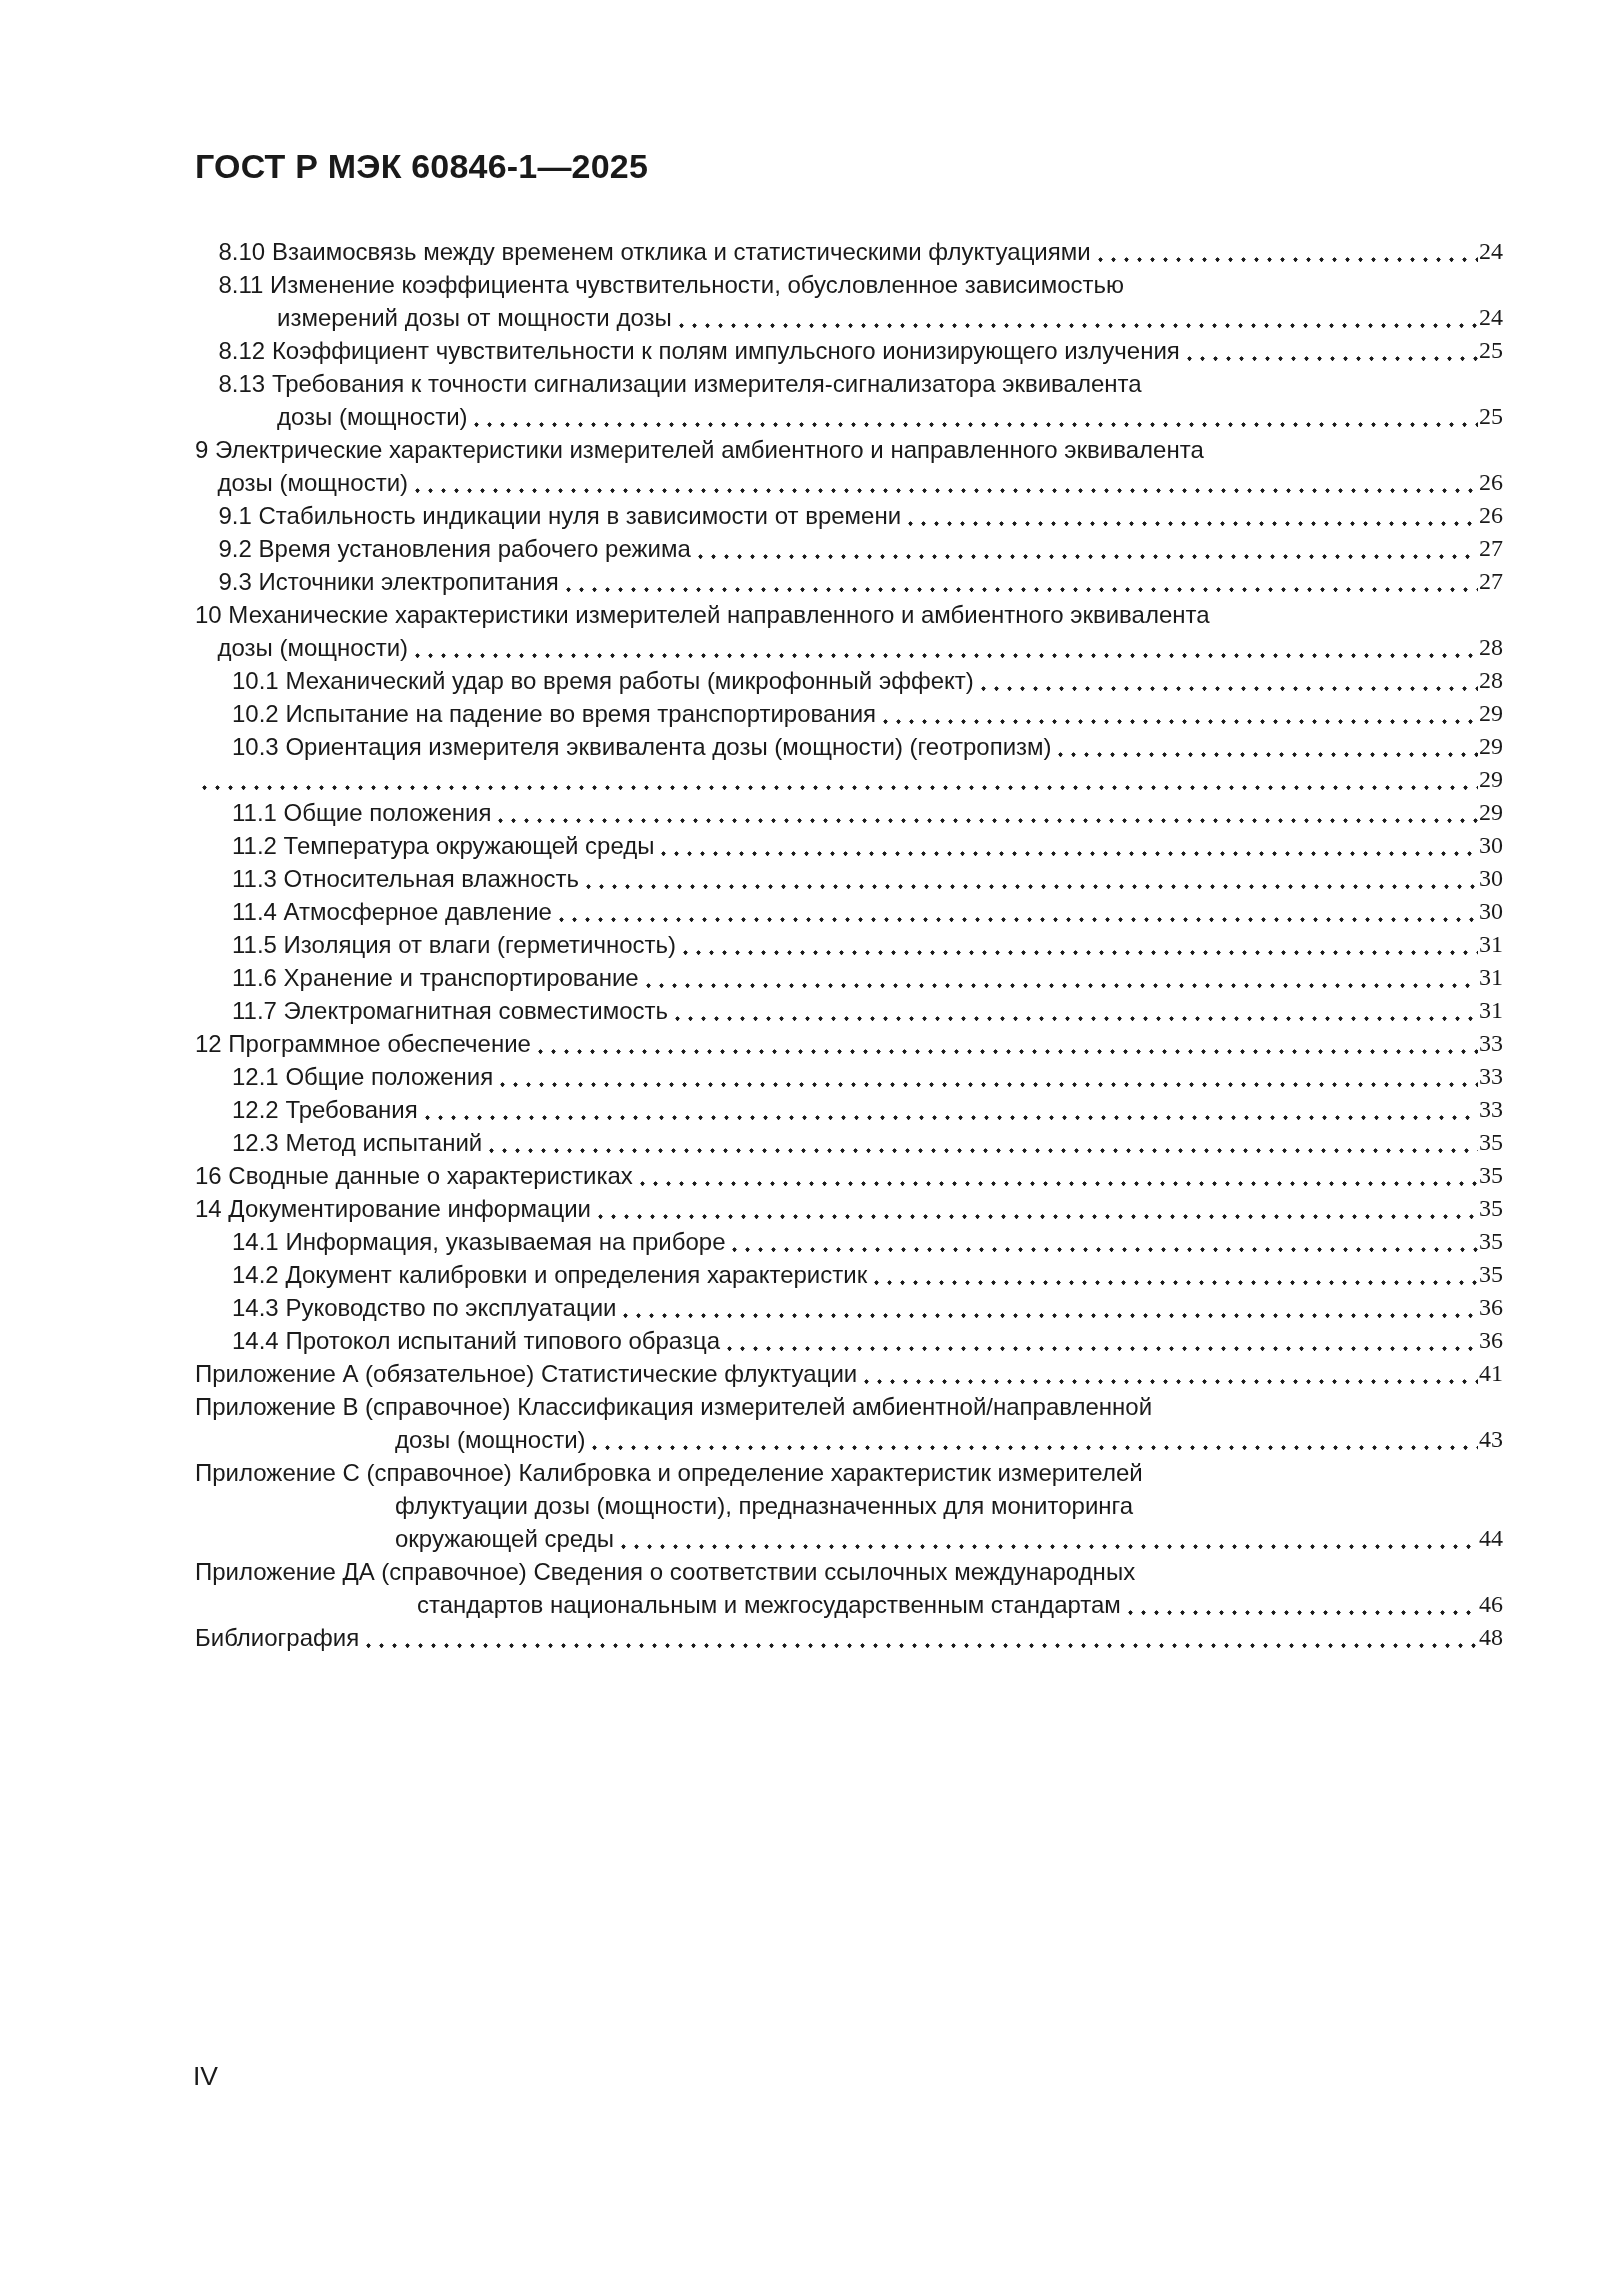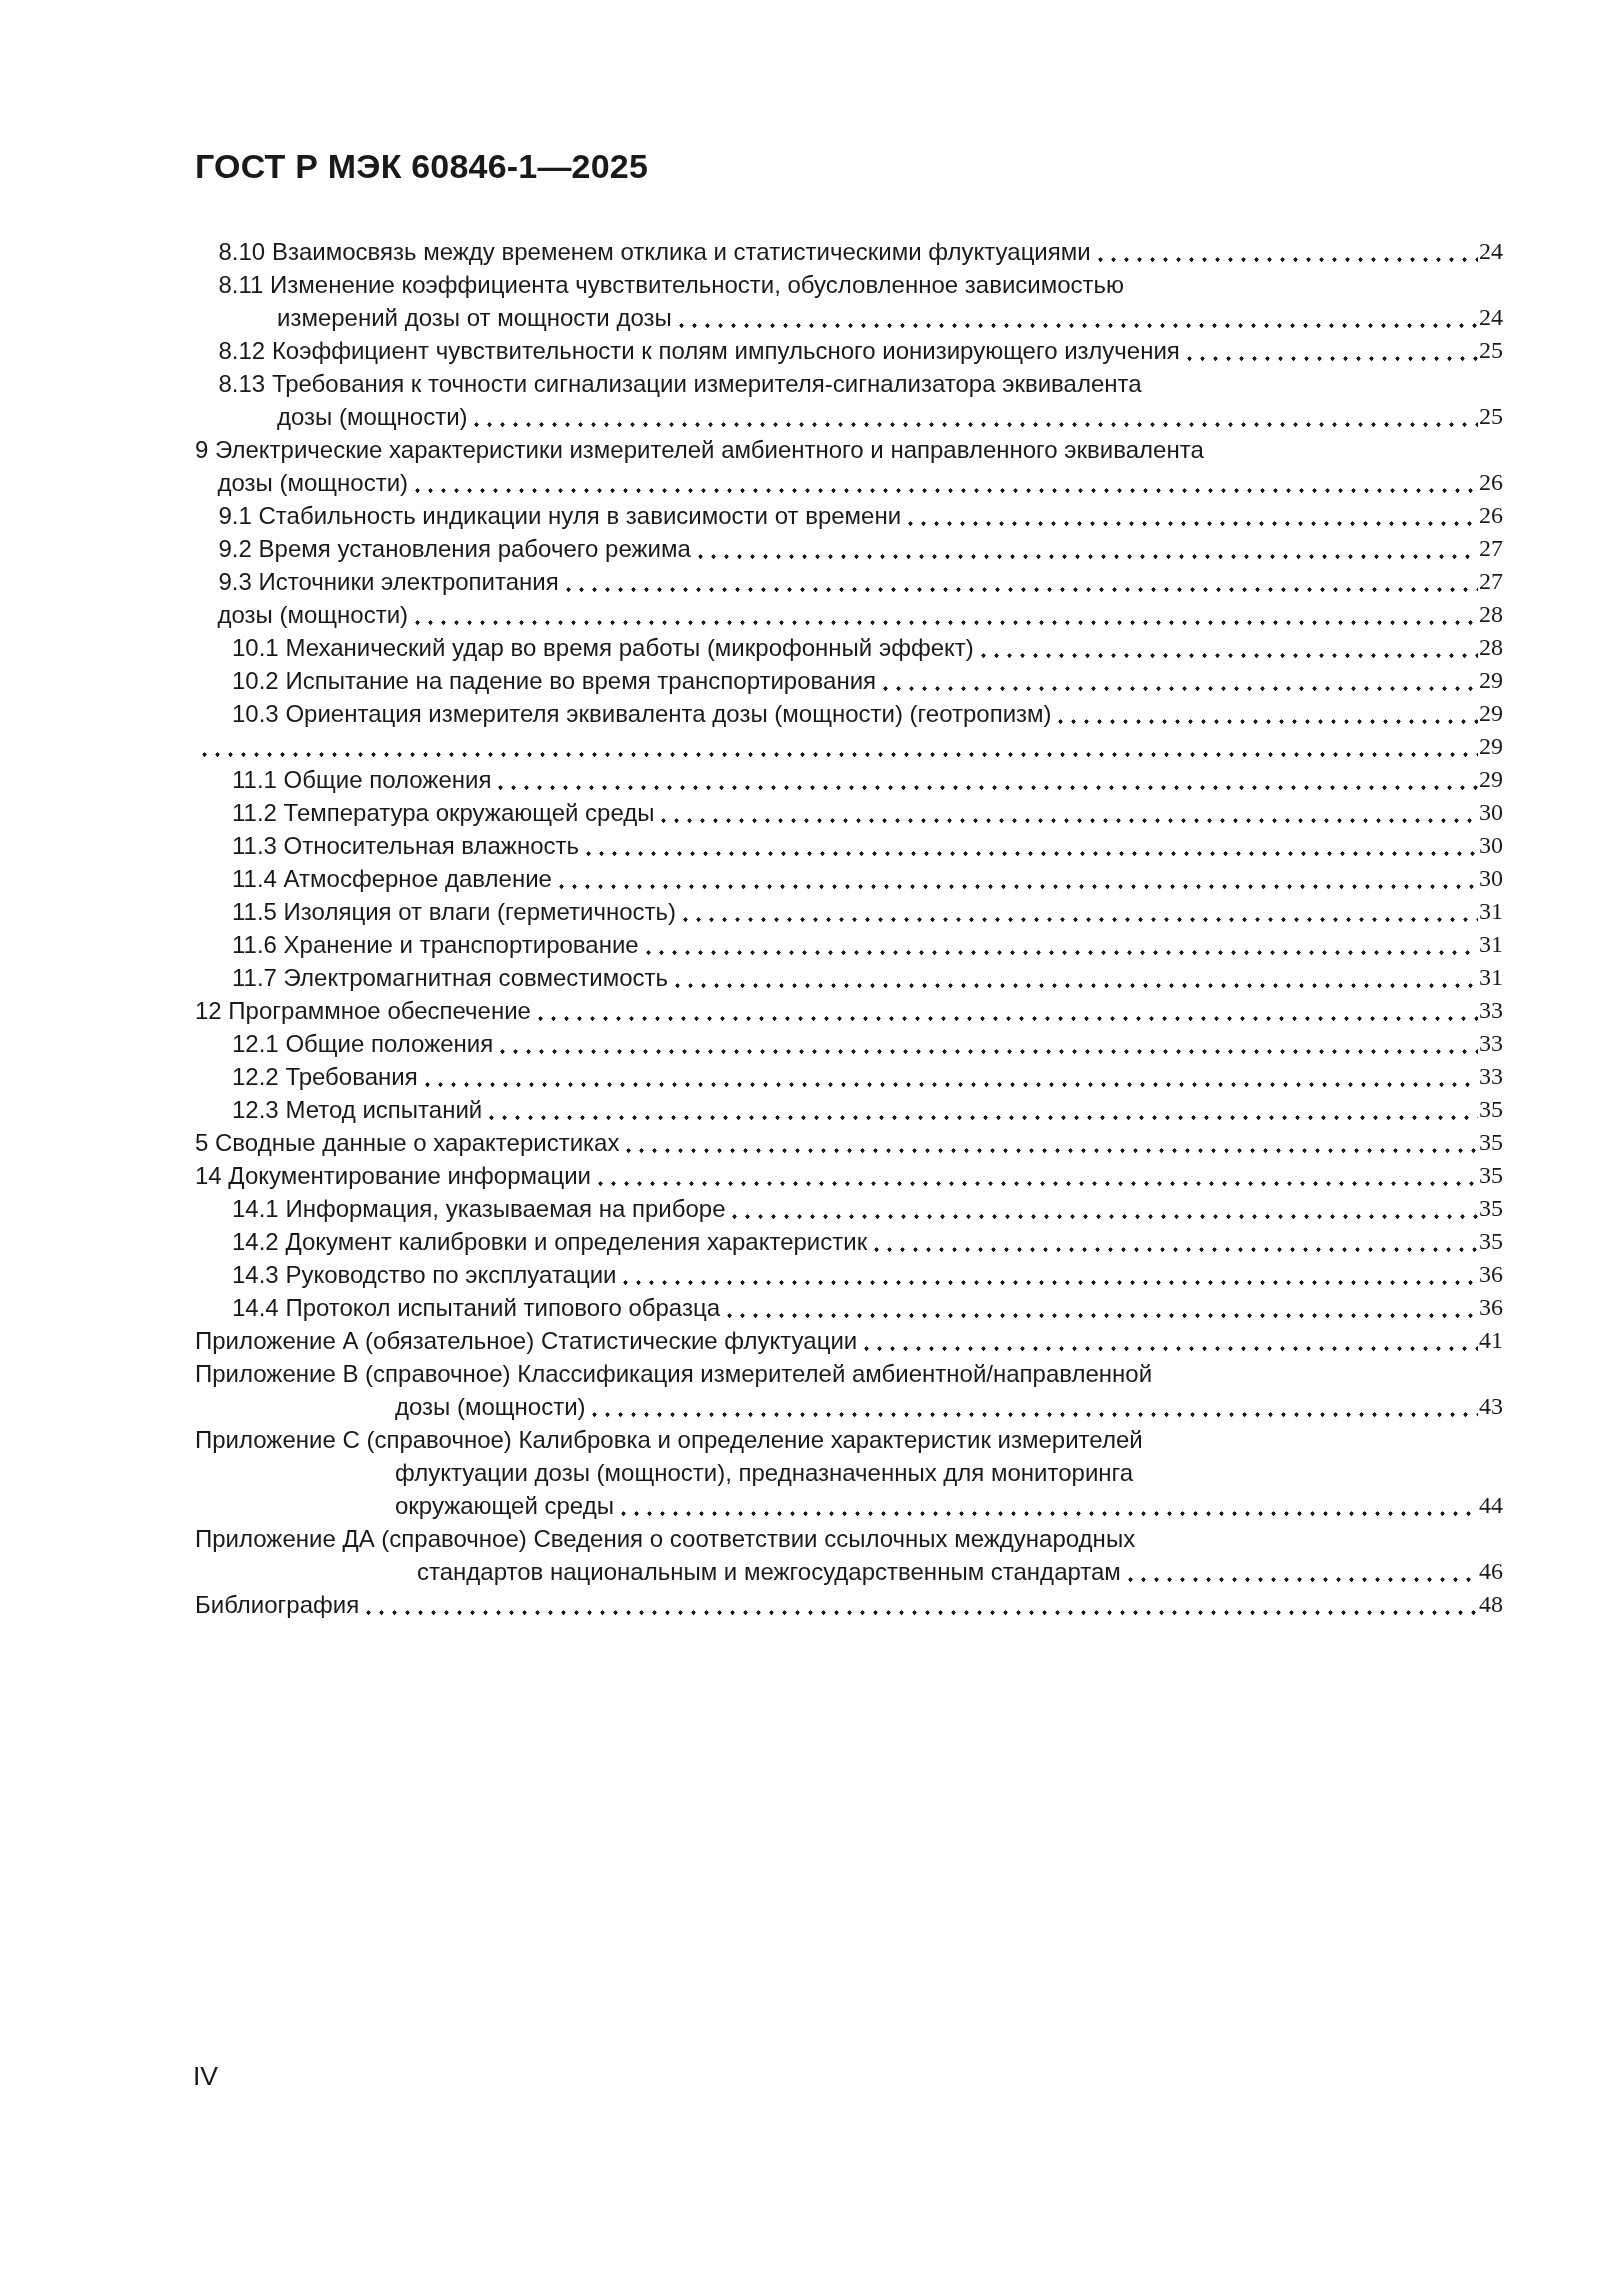--- a/index.html
+++ b/index.html
@@ -128,20 +128,24 @@
     <span class="toc-leader"></span>
     <span class="toc-page">27</span>
   </div>
 
   <div class="toc-row lvl-sub1">
     <span class="toc-text">9.3 Источники электропитания</span>
     <span class="toc-leader"></span>
     <span class="toc-page">27</span>
   </div>
 
+  <div class="toc-row lvl-chap">
+    <span class="toc-text">10 Механические характеристики измерителей направленного и амбиентного эквивалента</span>
+
+  </div>
 
   <div class="toc-row lvl-chapcont">
     <span class="toc-text">дозы (мощности)</span>
     <span class="toc-leader"></span>
     <span class="toc-page">28</span>
   </div>
 
   <div class="toc-row lvl-sub2">
     <span class="toc-text">10.1 Механический удар во время работы (микрофонный эффект)</span>
     <span class="toc-leader"></span>
@@ -225,21 +229,21 @@
     <span class="toc-page">33</span>
   </div>
 
   <div class="toc-row lvl-sub2">
     <span class="toc-text">12.3 Метод испытаний</span>
     <span class="toc-leader"></span>
     <span class="toc-page">35</span>
   </div>
 
   <div class="toc-row lvl-chap">
-    <span class="toc-text">5 Сводные данные о характеристиках</span>
+    <span class="toc-text">16 Сводные данные о характеристиках</span>
     <span class="toc-leader"></span>
     <span class="toc-page">35</span>
   </div>
 
   <div class="toc-row lvl-chap">
     <span class="toc-text">14 Документирование информации</span>
     <span class="toc-leader"></span>
     <span class="toc-page">35</span>
   </div>
 

